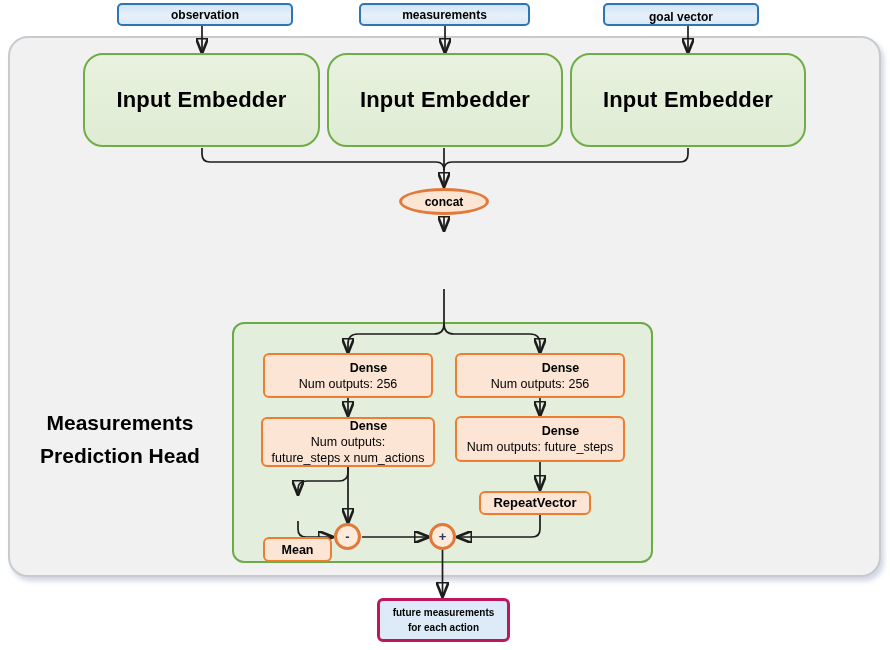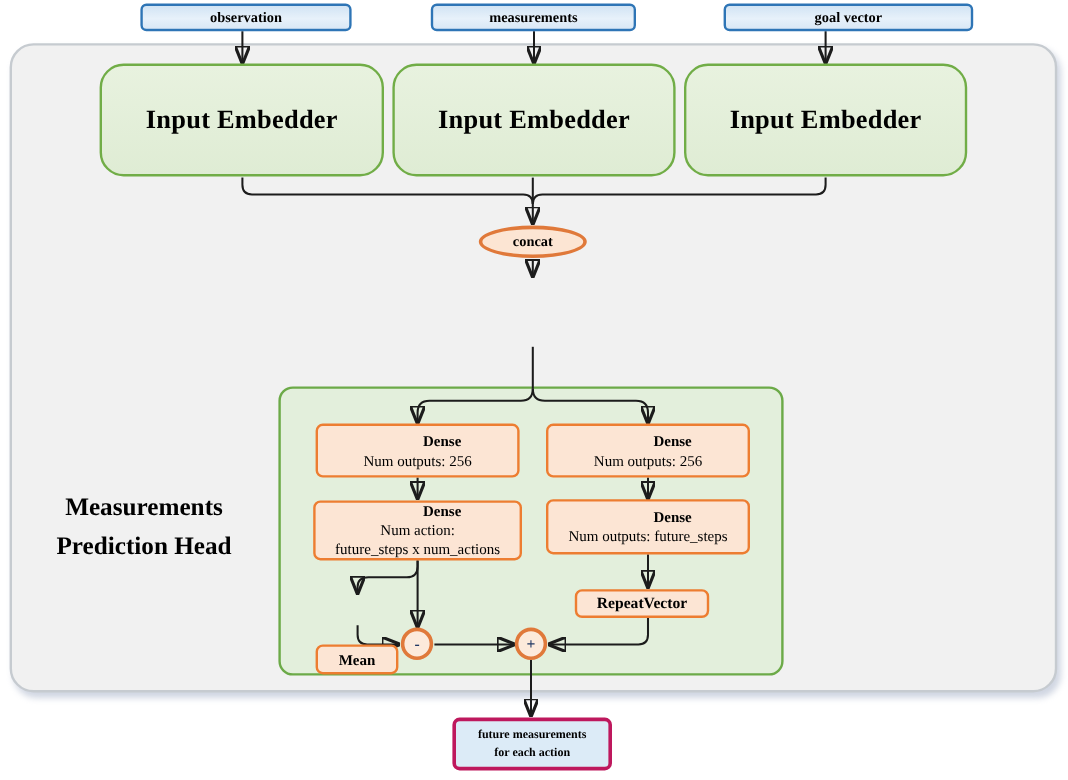--- a/index.html
+++ b/index.html
@@ -1,18 +1,18 @@
 <!DOCTYPE html>
 <html><head>
 <meta charset="utf-8">
 <style>
   html,body{margin:0;padding:0;background:#ffffff;}
   .canvas{
     position:relative;width:890px;height:650px;background:#ffffff;
-    font-family:Liberation Serif, serif;color:#000;overflow:hidden;
+    font-family:Liberation Sans, sans-serif;color:#000;overflow:hidden;
   }
   .canvas *{box-sizing:border-box;}
 
   
   .panel-outer{
     position:absolute;left:8px;top:36px;width:873px;height:541px;
     background:#f1f1f1;border:2px solid #c6cbd0;border-radius:20px;
     box-shadow:3px 4px 5px rgba(150,165,190,.45);
   }
   .panel-head{
@@ -94,21 +94,21 @@
     <path d="M540,515 V529 Q540,537 532,537 H458" marker-end="url(#arrow)"></path>
     <path d="M442.5,550 V596" marker-end="url(#arrow)"></path>
   </svg>
 
   <div class="node io-box" style="left:117px;top:3px;width:176px;height:23px;">
     <span>observation</span>
   </div>
   <div class="node io-box" style="left:359px;top:3px;width:171px;height:23px;">
     <span>measurements</span>
   </div>
-  <div class="node io-box" style="left:603px;top:3px;width:208px;height:23px;">
+  <div class="node io-box" style="left:603px;top:3px;width:156px;height:23px;justify-content:flex-end;">
     <span>goal vector</span>
   </div>
 
   <div class="node green-box" style="left:83px;top:53px;width:237px;height:94px;">
     <span>Input Embedder</span>
   </div>
   <div class="node green-box" style="left:327px;top:53px;width:236px;height:94px;">
     <span>Input Embedder</span>
   </div>
   <div class="node green-box" style="left:570px;top:53px;width:236px;height:94px;">
@@ -124,21 +124,21 @@
     <div>Measurements</div>
     <div>Prediction Head</div>
   </div>
 
   <div class="node orange-box" style="left:263px;top:353px;width:170px;height:45px;">
     <div class="ttl">Dense</div>
     <div>Num outputs: 256</div>
   </div>
   <div class="node orange-box" style="left:261px;top:417px;width:174px;height:50px;">
     <div class="ttl">Dense</div>
-    <div>Num action:</div>
+    <div>Num outputs:</div>
     <div>future_steps x num_actions</div>
   </div>
 
   <div class="node orange-box" style="left:455px;top:353px;width:170px;height:45px;">
     <div class="ttl">Dense</div>
     <div>Num outputs: 256</div>
   </div>
   <div class="node orange-box" style="left:455px;top:416px;width:170px;height:46px;">
     <div class="ttl">Dense</div>
     <div>Num outputs: future_steps</div>

